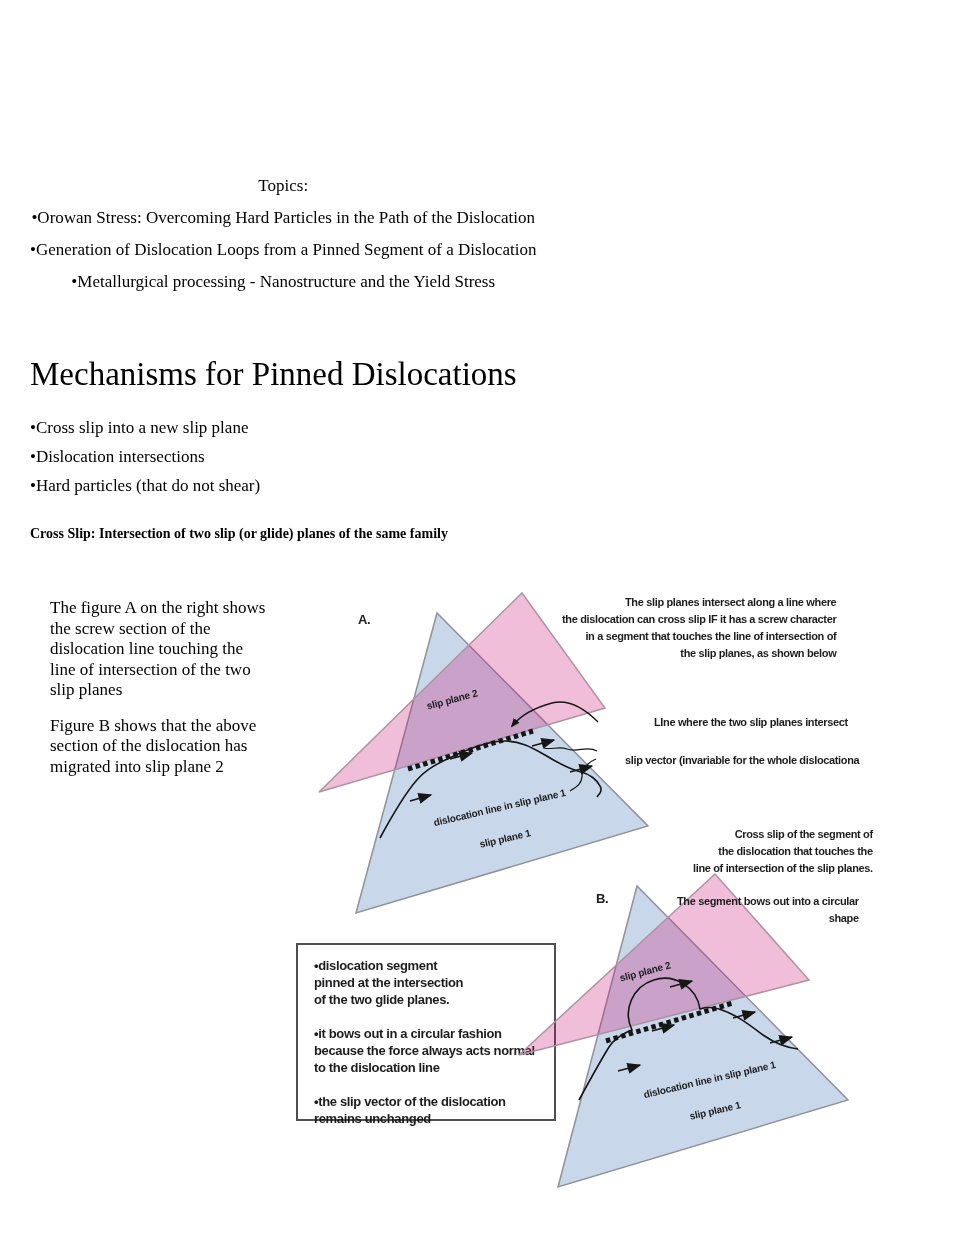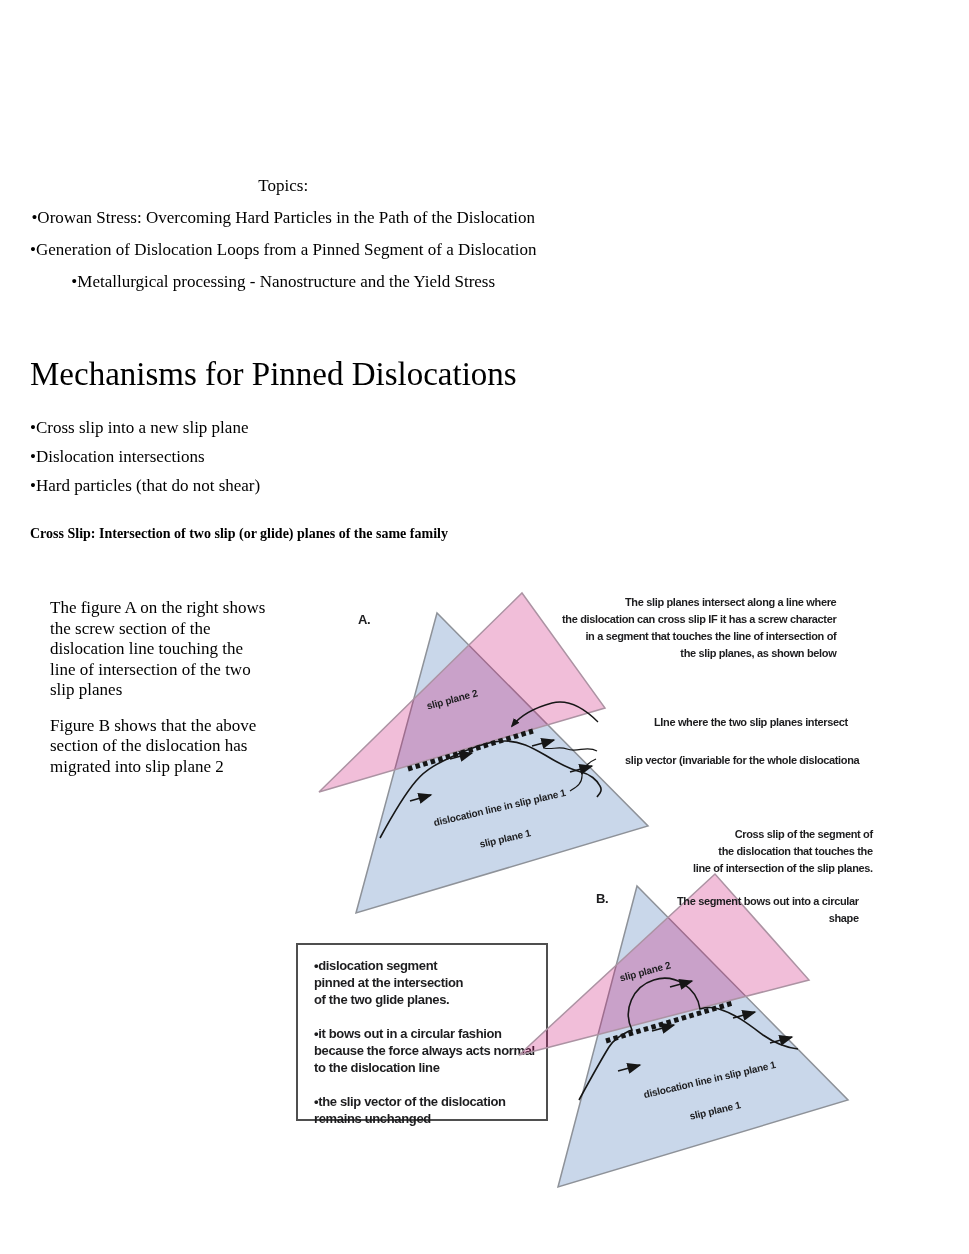--- a/index.html
+++ b/index.html
@@ -26,21 +26,21 @@
   #mech-heading{left:30px;top:356px;font-size:33px;line-height:1.1;}
   .mech-item{margin-top:9px;}
   #crossslip-heading{left:30px;top:526px;font-size:14px;font-weight:bold;}
   .para-line{font-size:17px;line-height:20.5px;}
   .note{font-size:11px;line-height:17px;white-space:nowrap;text-align:right;}
   .plane-label{font-size:10px;white-space:nowrap;letter-spacing:-0.2px;}
   .fig-letter{font-size:13px;}
   #pinned-box{
     left:296px;top:943px;width:208px;height:162px;
     border:2px solid #4f4f4f;background:#fff;
-    padding:12px 24px 0 16px;z-index:1;
+    padding:12px 32px 0 16px;z-index:1;
   }
   .box-group{margin-bottom:17px;}
   .box-line{font-size:13px;line-height:17px;white-space:nowrap;}
   #diagram-svg{left:0;top:0;z-index:2;pointer-events:none;}
   .label-layer{z-index:3;}
 </style>
 </head>
 <body>
 
 <div id="page">

